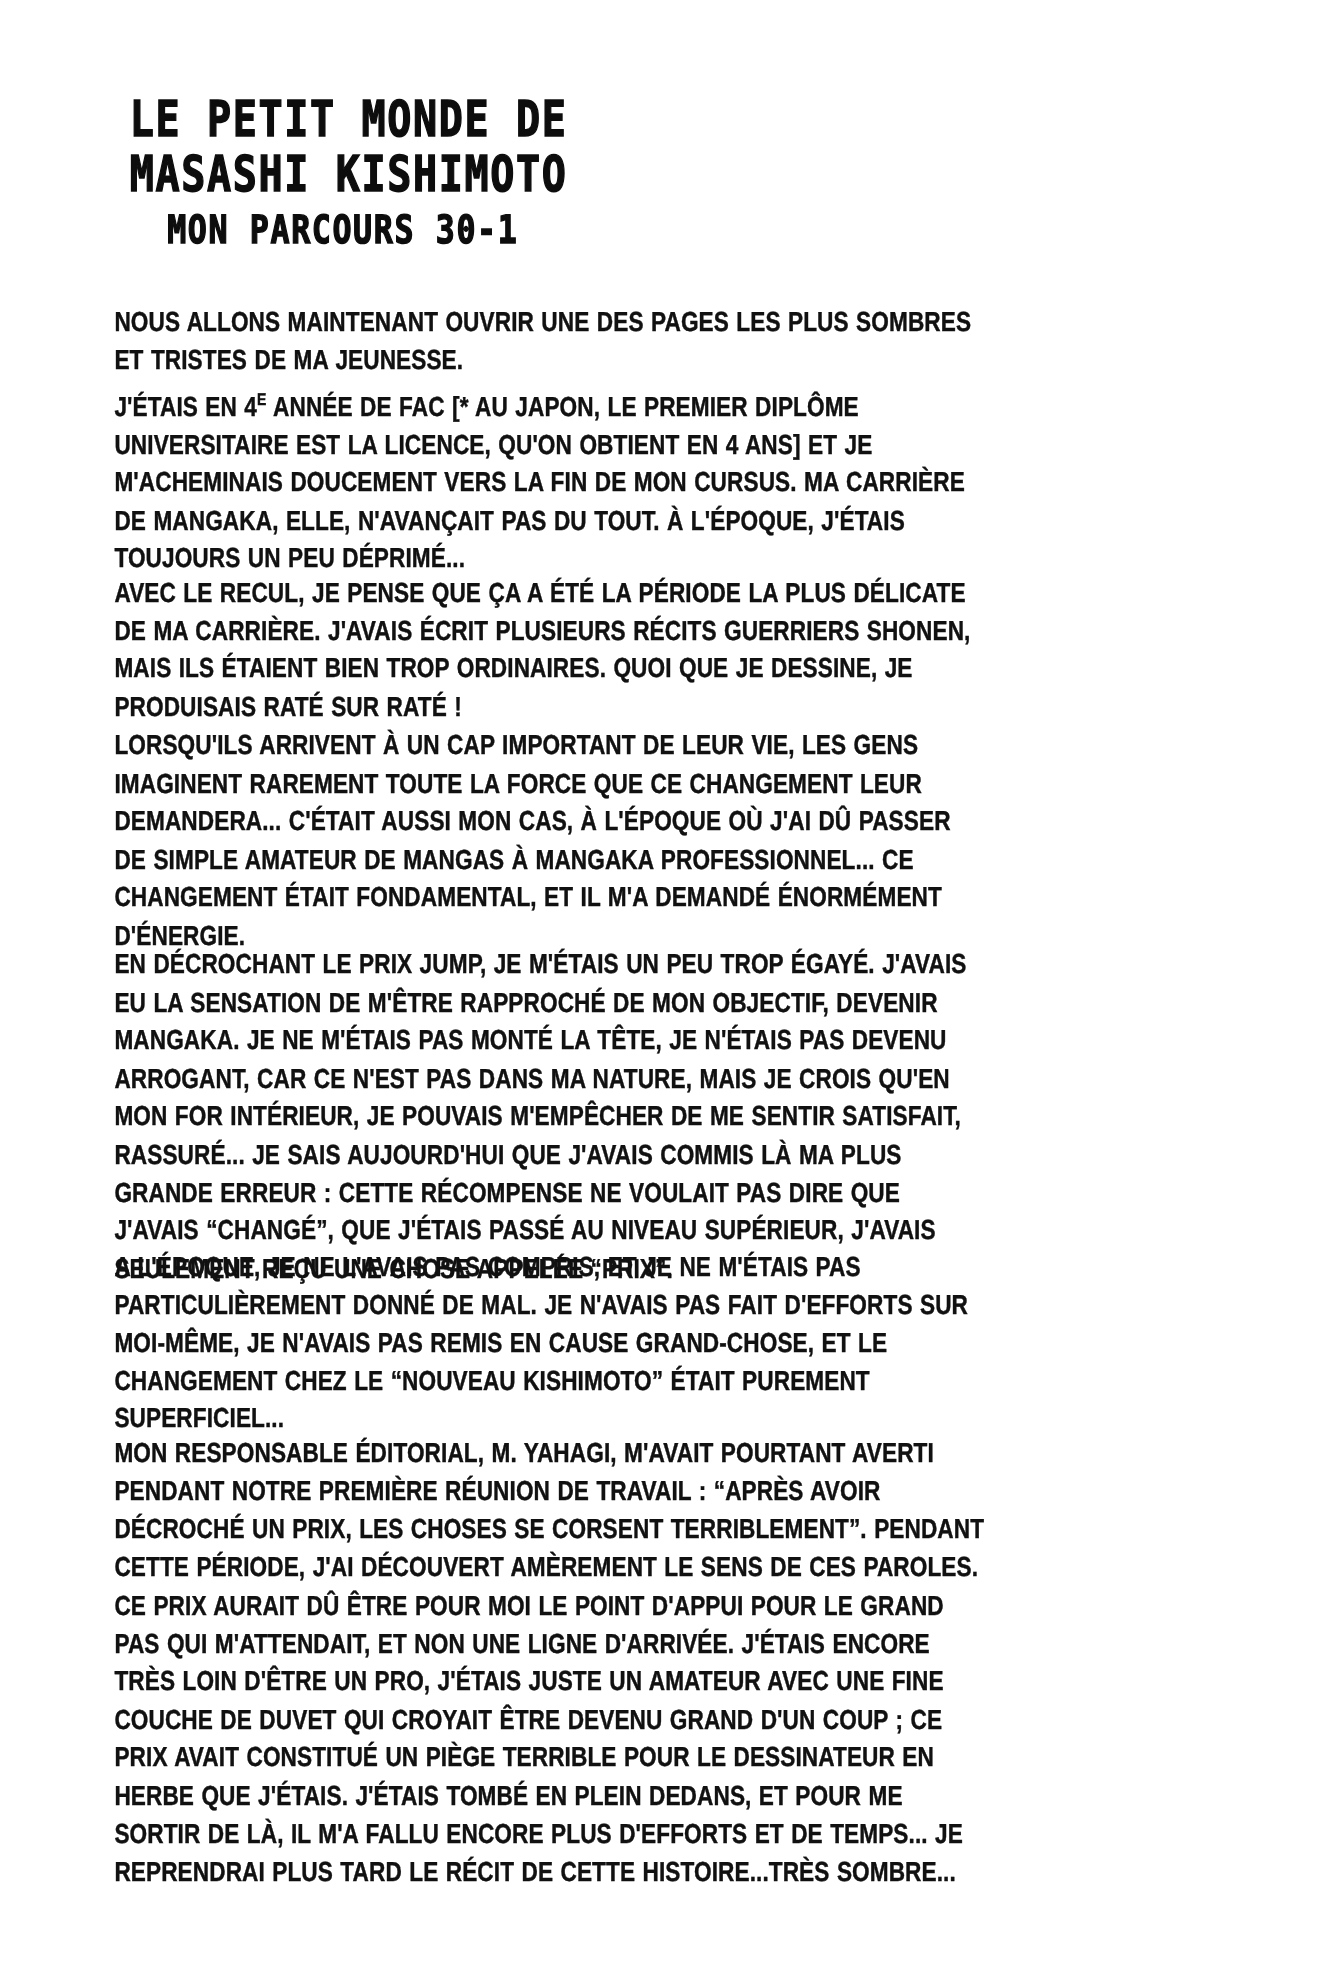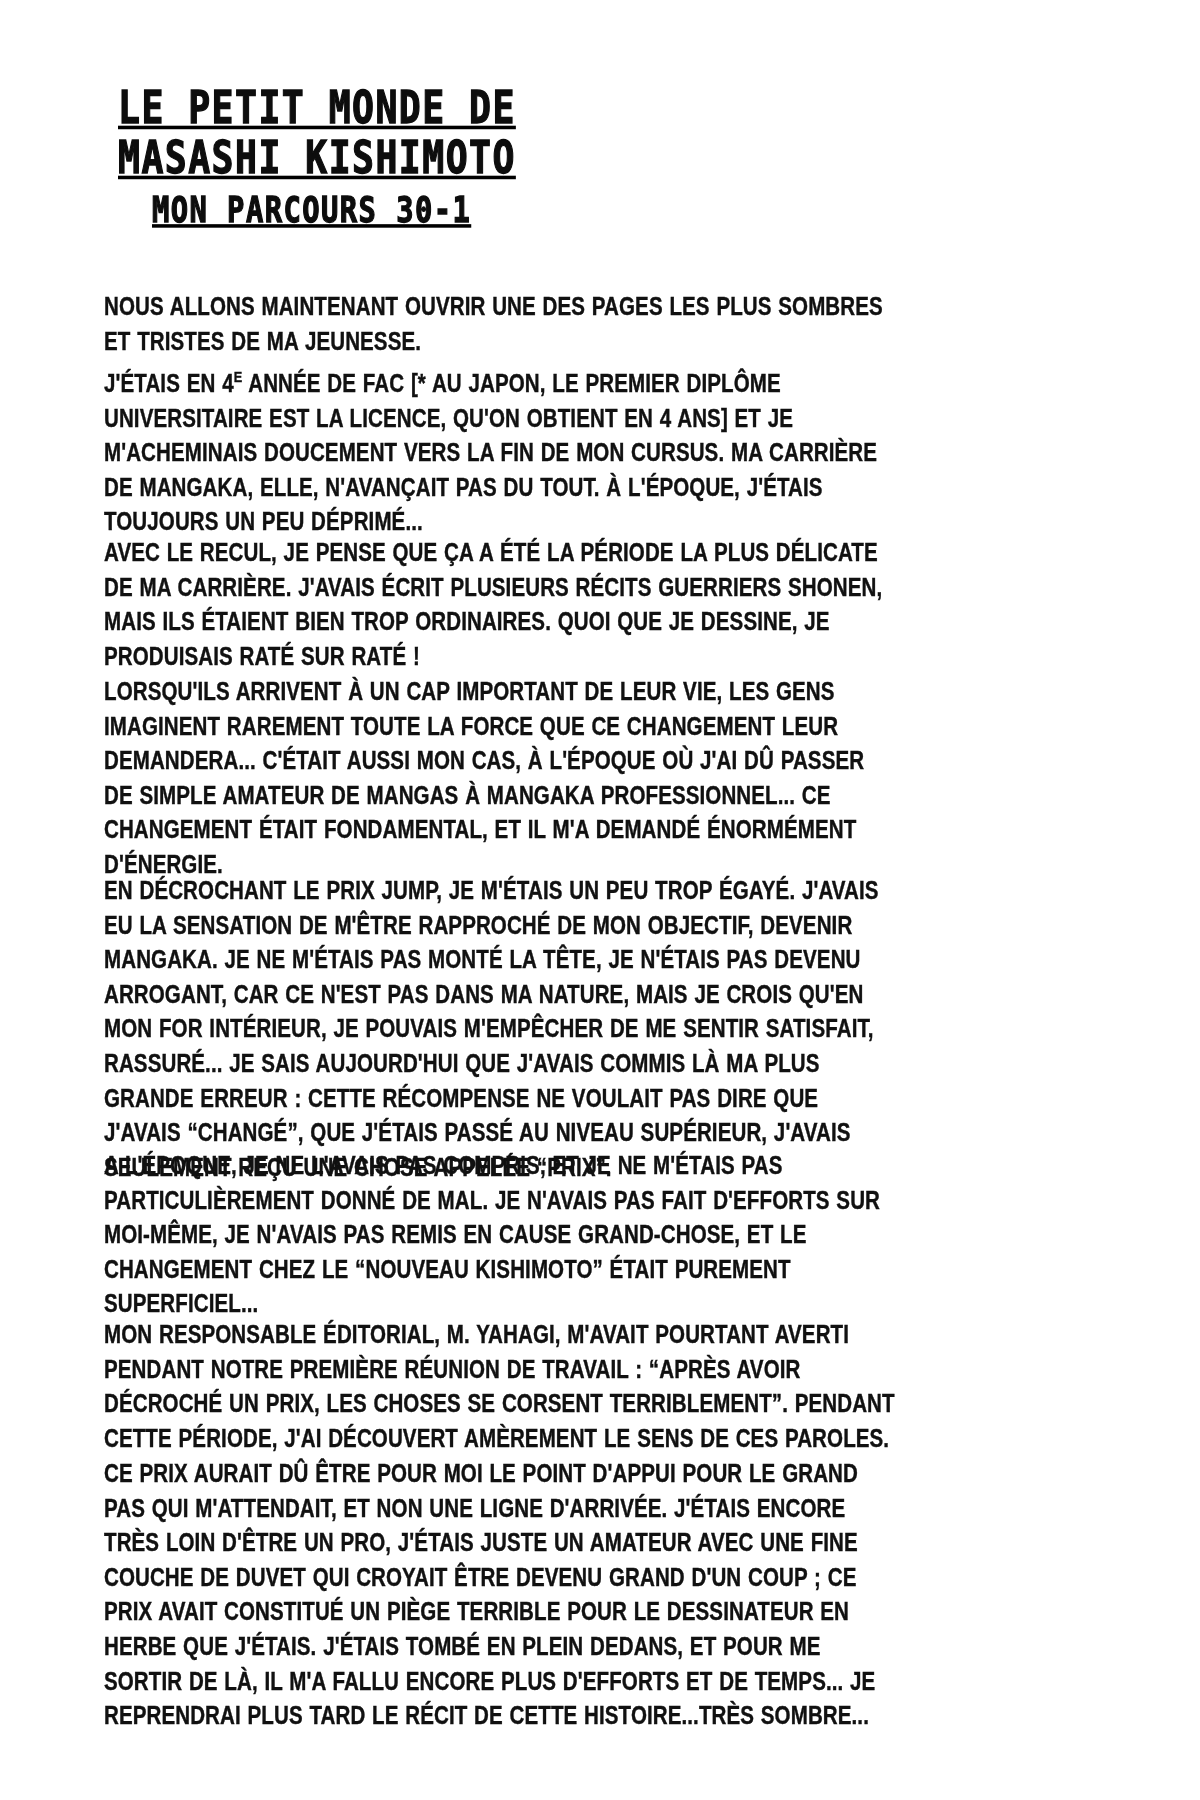--- a/index.html
+++ b/index.html
@@ -15,21 +15,20 @@
     overflow: hidden;
     font-family: "Liberation Sans Narrow", "Liberation Sans", sans-serif;
   }
 
   
   .title-block {
     position: absolute;
     left: 118px;
     top: 86px;
     width: 900px;
-    text-decoration: underline;
   }
   .title-line {
     color: #0d0d0d;
     font-weight: bold;
     text-transform: uppercase;
     letter-spacing: 1.5px;
     white-space: nowrap;
     font-family: "DejaVu Sans Mono", "Liberation Mono", monospace;
     -webkit-text-stroke: 1.1px #0d0d0d;
     transform-origin: left center;
@@ -50,21 +49,21 @@
     line-height: 36px;
     margin-top: 12px;
     margin-left: 34px;
     transform: scaleX(0.96) scaleY(1.18);
   }
 
   
   .body-block {
     position: absolute;
     left: 104px;
-    top: 290px;
+    top: 276px;
     width: 852px;
   }
   .para {
     color: #111111;
     font-size: 22.1px;
     line-height: 30.6px;
     text-transform: uppercase;
     letter-spacing: 0.1px;
     word-spacing: 1px;
     font-family: "Liberation Sans Narrow", "Liberation Sans", sans-serif;

